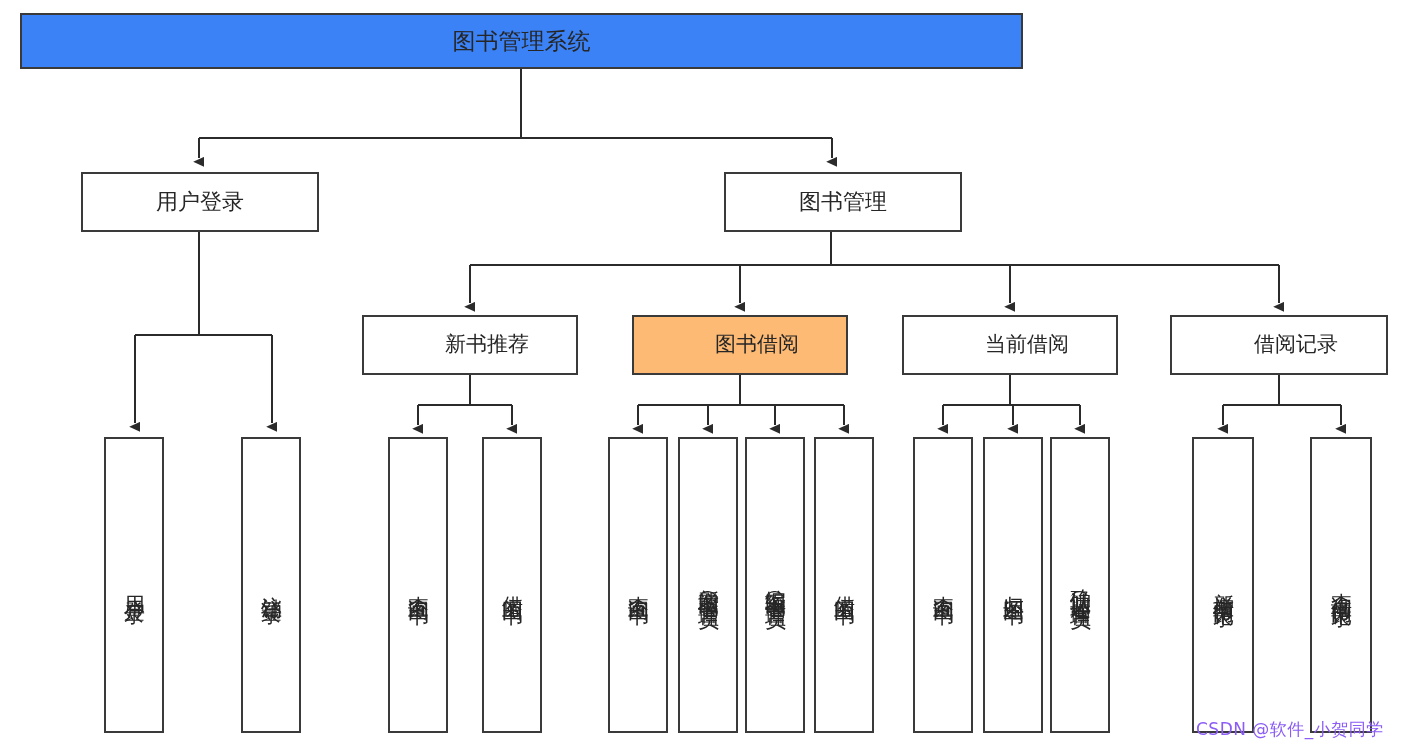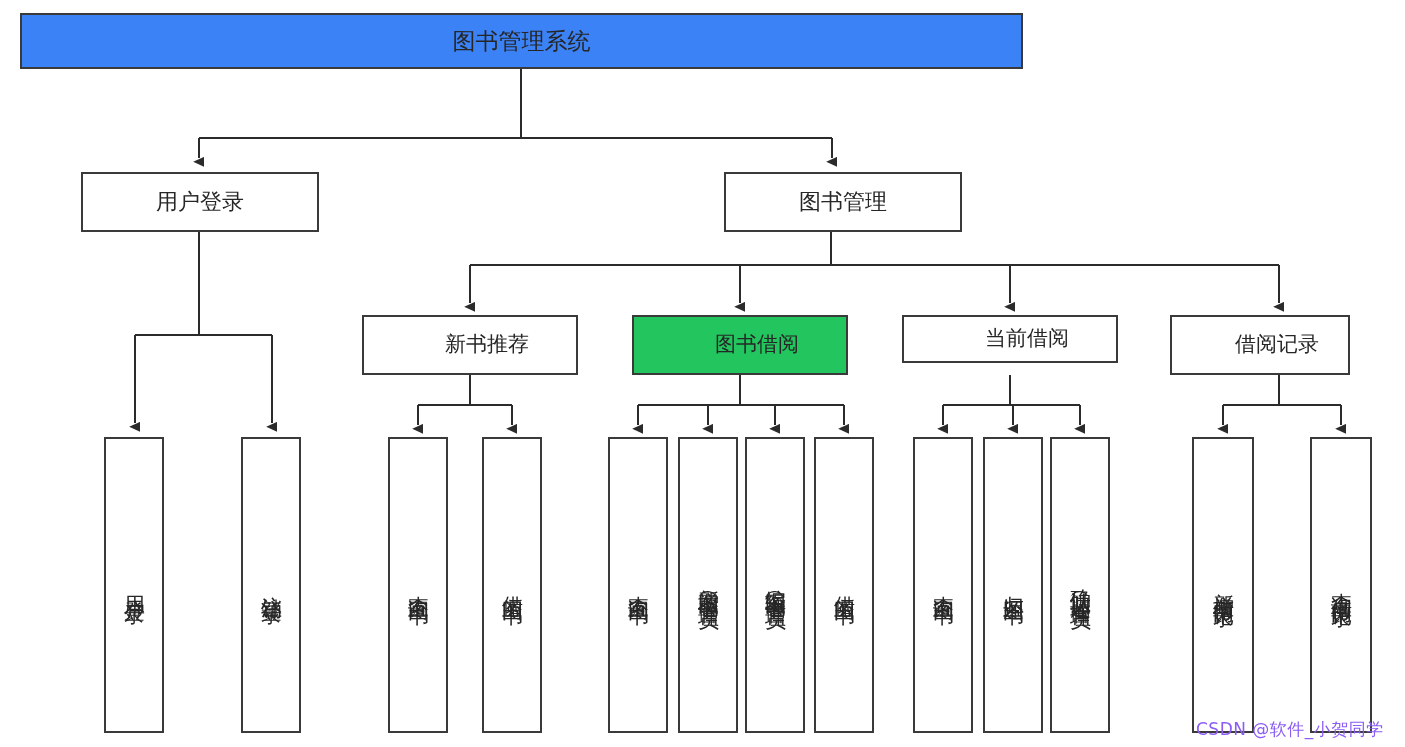--- a/index.html
+++ b/index.html
@@ -129,27 +129,27 @@
   <div class="node node-l1" style="left: 81px; top: 172px; width: 238px; height: 60px; border-color: rgb(58, 58, 58); background: rgb(255, 255, 255); color: rgb(38, 38, 38);">
     <span class="label">用户登录</span>
   </div>
   <div class="node node-l1" style="left: 712px; top: 172px; width: 238px; height: 60px; border-color: rgb(58, 58, 58); background: rgb(255, 255, 255); color: rgb(38, 38, 38); margin-left: 12px;">
     <span class="label">图书管理</span>
   </div>
 
   <div class="node node-l2" style="left: 362px; top: 315px; width: 216px; height: 60px; border-color: rgb(58, 58, 58); background: rgb(255, 255, 255); color: rgb(38, 38, 38);">
     <span class="label">新书推荐</span>
   </div>
-  <div class="node node-l2" style="left: 632px; top: 315px; width: 216px; height: 60px; border-color: rgb(58, 58, 58); background: #22c55e; color: rgb(38, 38, 38);">
+  <div class="node node-l2" style="left: 632px; top: 315px; width: 216px; height: 60px; border-color: rgb(58, 58, 58); background: #fdba74; color: rgb(38, 38, 38);">
     <span class="label">图书借阅</span>
   </div>
-  <div class="node node-l2" style="left: 902px; top: 315px; width: 216px; height: 48px; border-color: rgb(58, 58, 58); background: rgb(255, 255, 255); color: rgb(38, 38, 38);">
+  <div class="node node-l2" style="left: 902px; top: 315px; width: 216px; height: 60px; border-color: rgb(58, 58, 58); background: rgb(255, 255, 255); color: rgb(38, 38, 38);">
     <span class="label">当前借阅</span>
   </div>
-  <div class="node node-l2" style="left: 1170px; top: 315px; width: 180px; height: 60px; border-color: rgb(58, 58, 58); background: rgb(255, 255, 255); color: rgb(38, 38, 38);">
+  <div class="node node-l2" style="left: 1170px; top: 315px; width: 218px; height: 60px; border-color: rgb(58, 58, 58); background: rgb(255, 255, 255); color: rgb(38, 38, 38);">
     <span class="label">借阅记录</span>
   </div>
 
   <div class="node node-leaf" style="left: 104px; top: 437px; width: 60px; height: 296px; border-color: rgb(58, 58, 58); background: rgb(255, 255, 255); color: rgb(38, 38, 38);">
     <span class="label">用户登录</span>
   </div>
   <div class="node node-leaf" style="left: 241px; top: 437px; width: 60px; height: 296px; border-color: rgb(58, 58, 58); background: rgb(255, 255, 255); color: rgb(38, 38, 38);">
     <span class="label">注销登录</span>
   </div>
   <div class="node node-leaf" style="left: 388px; top: 437px; width: 60px; height: 296px; border-color: rgb(58, 58, 58); background: rgb(255, 255, 255); color: rgb(38, 38, 38);">

